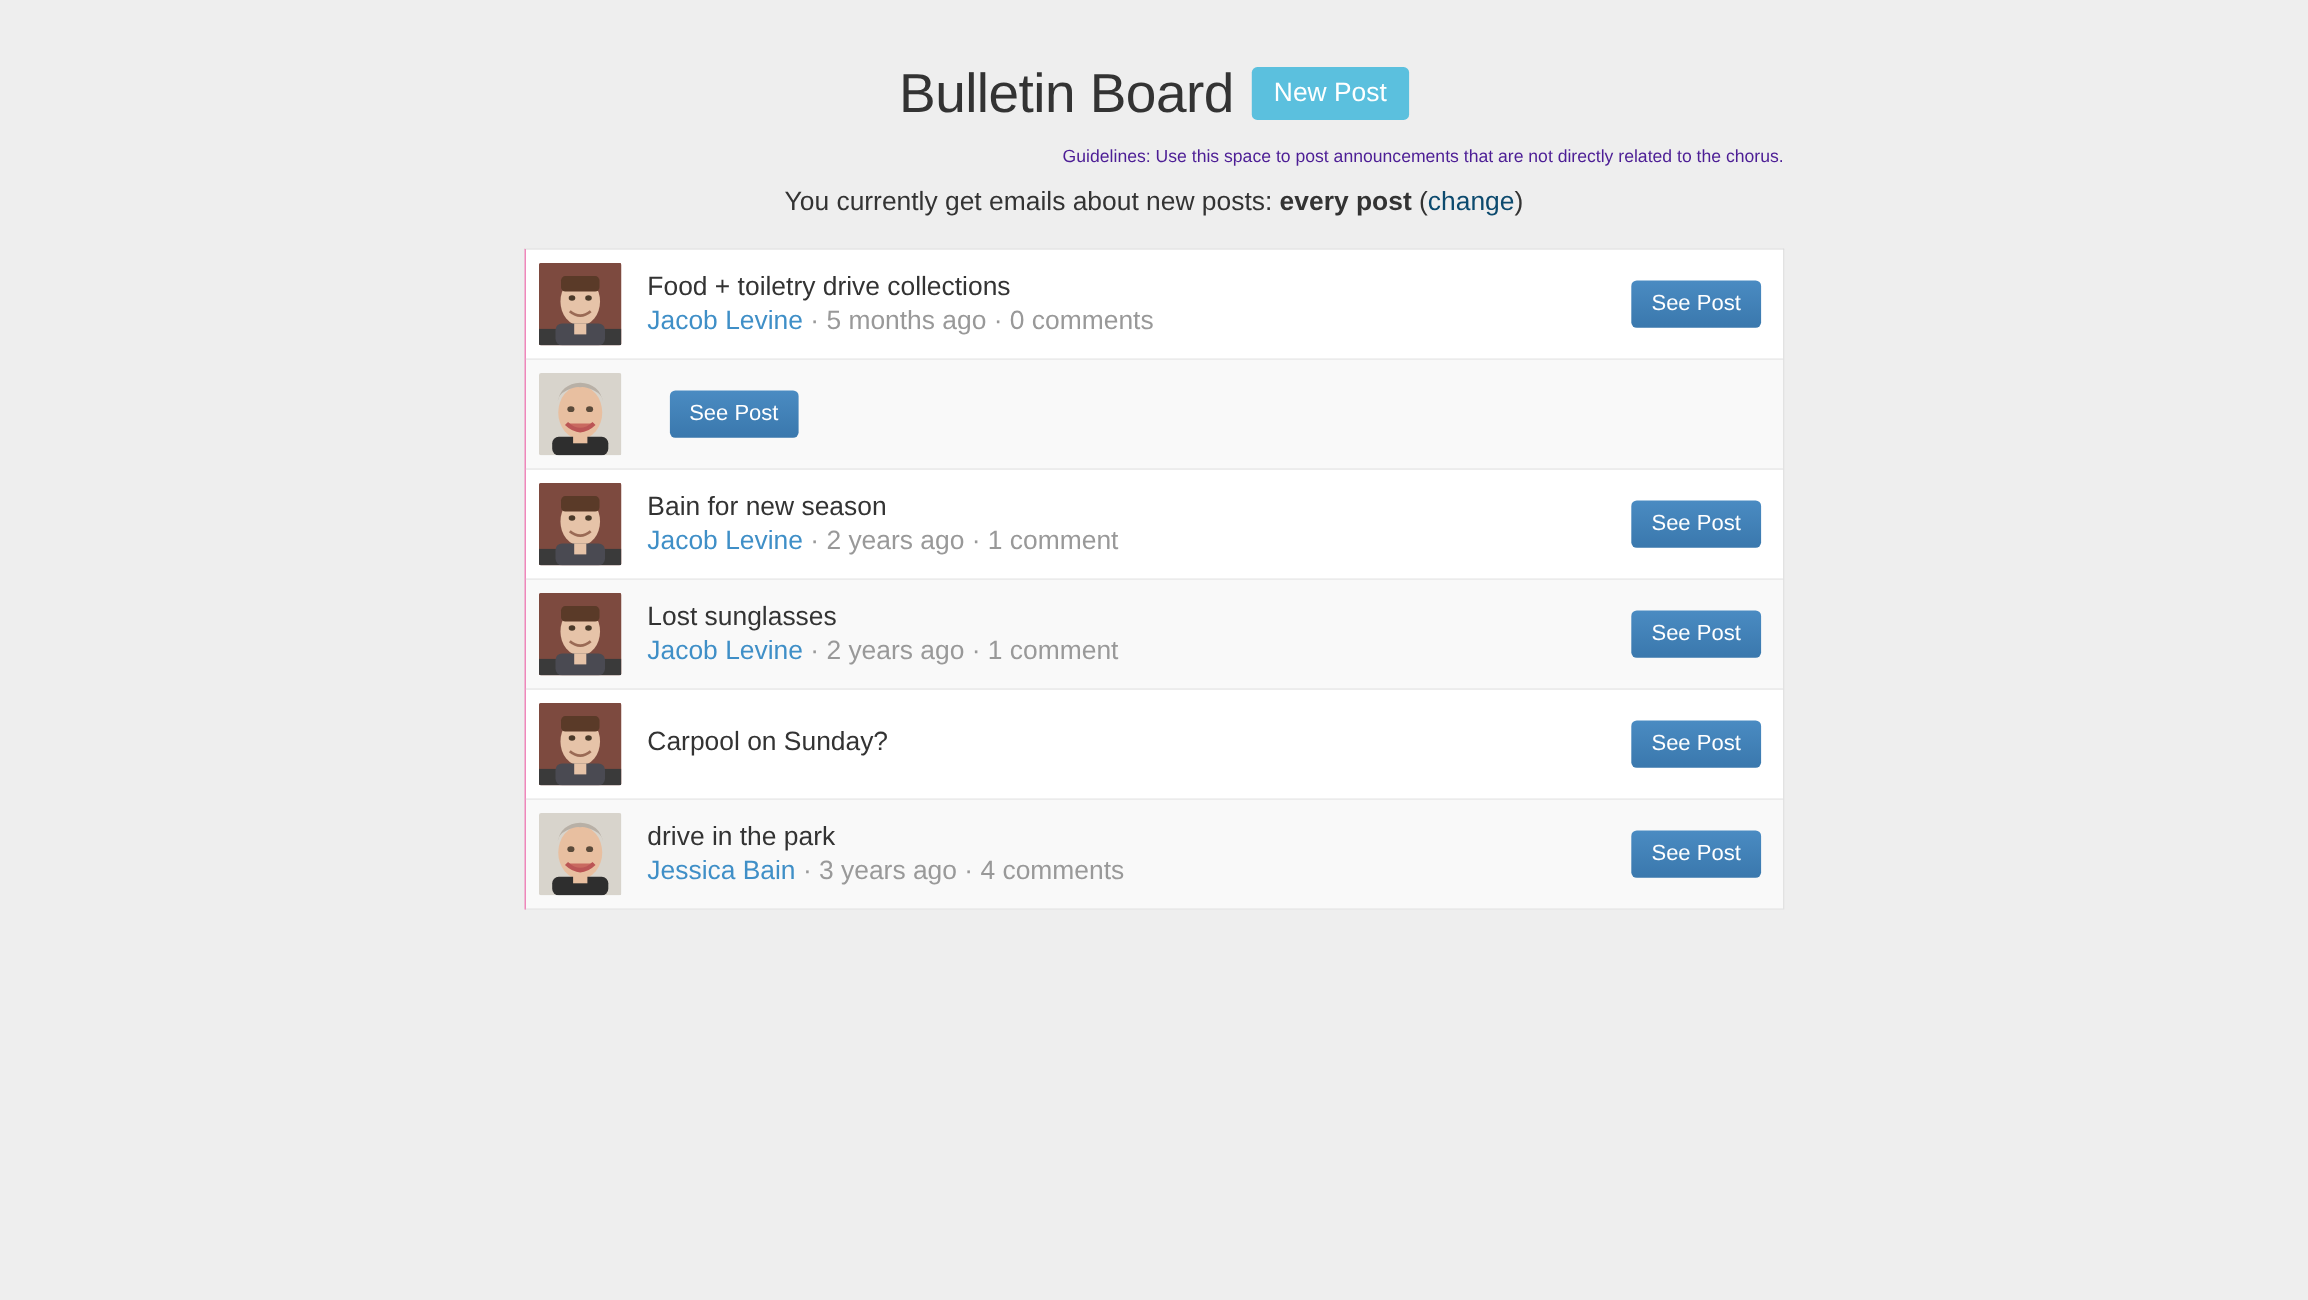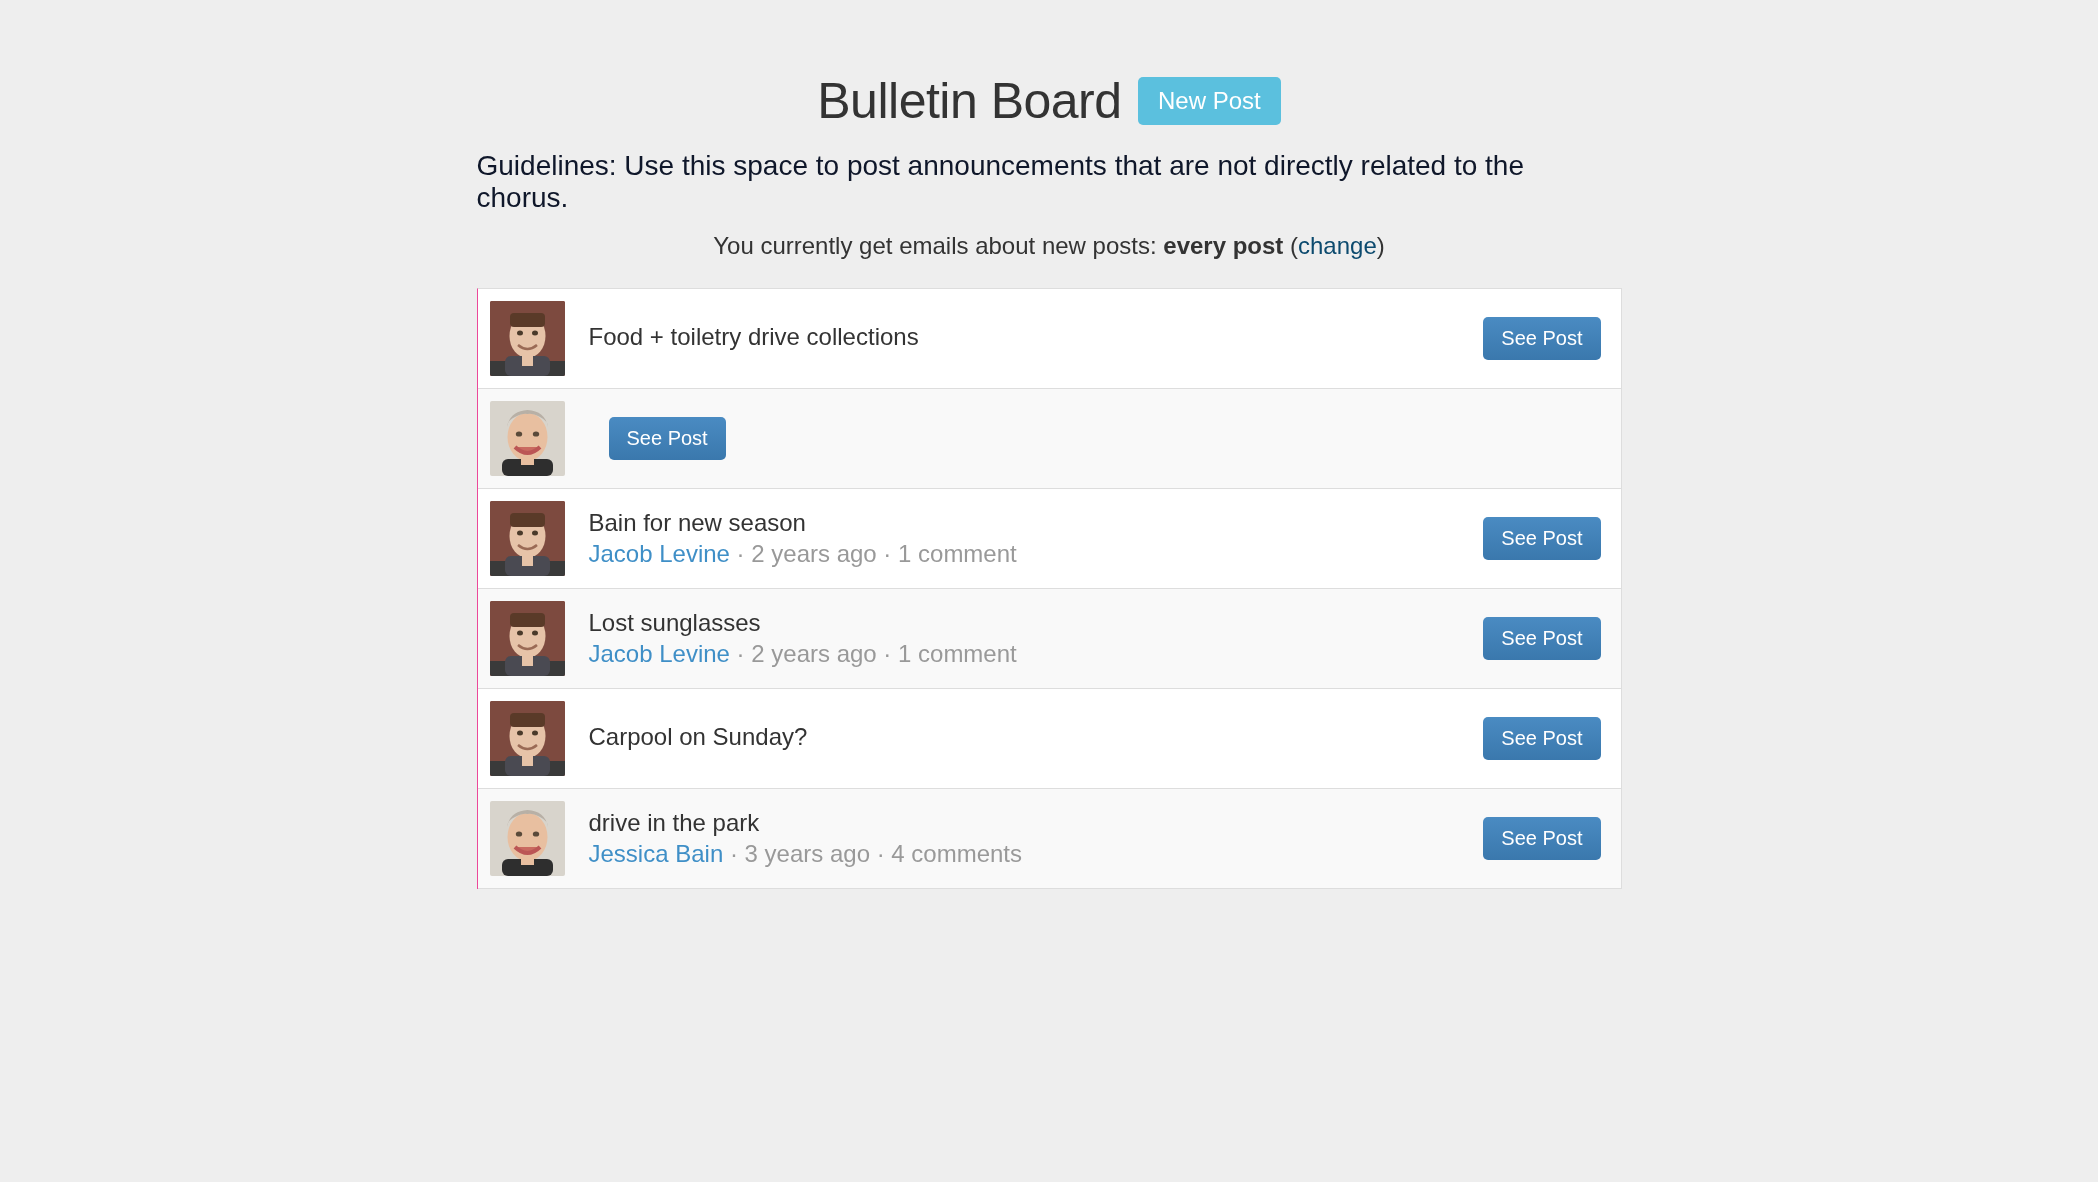--- a/index.html
+++ b/index.html
@@ -7,21 +7,21 @@
       padding: 0;
       box-sizing: border-box;
     }
     body {
       font-family: -apple-system, BlinkMacSystemFont, "Helvetica Neue", Helvetica, Arial, sans-serif;
       background: #eeeeee;
       color: #333;
     }
     .container {
       max-width: 1145px;
-      margin: 16px auto;
+      margin: 0 auto;
       padding: 56px 0 0 0;
     }
     .header-row {
       text-align: center;
       margin-bottom: 20px;
     }
     .page-title {
       display: inline-block;
       font-size: 50px;
       font-weight: 500;
@@ -36,23 +36,23 @@
       border: none;
       border-radius: 5px;
       padding: 10px 20px;
       font-size: 24px;
       font-weight: 400;
       cursor: pointer;
       vertical-align: middle;
       margin-left: 12px;
     }
     .guidelines {
-      text-align: left;
-      font-size: 28px;
-      color: #0f172a;
+      text-align: right;
+      font-size: 16px;
+      color: #4c1d95;
       margin-bottom: 18px;
     }
     .email-pref {
       text-align: center;
       font-size: 24px;
       color: #333;
       margin-bottom: 28px;
     }
     .email-pref .freq {
       font-weight: 700;
@@ -172,20 +172,21 @@
   <div class="post-list">
 
   <div class="post-row">
         <div class="avatar">
           <svg viewBox="0 0 75 75">
             <use href="#avatar-jacob"></use>
           </svg>
         </div>
         <div class="post-body">
           <div class="post-title">Food + toiletry drive collections</div>
+          <div class="post-meta"><span class="author">Jacob Levine</span><span class="sep"> · </span><span>5 months ago</span><span class="sep"> · </span><span>0 comments</span></div>
         </div>
         <button class="see-post-btn">See Post</button>
       </div>
       <div class="post-row alt">
         <div class="avatar">
           <svg viewBox="0 0 75 75">
             <use href="#avatar-jessica"></use>
           </svg>
         </div>
         <button class="see-post-btn">See Post</button>

